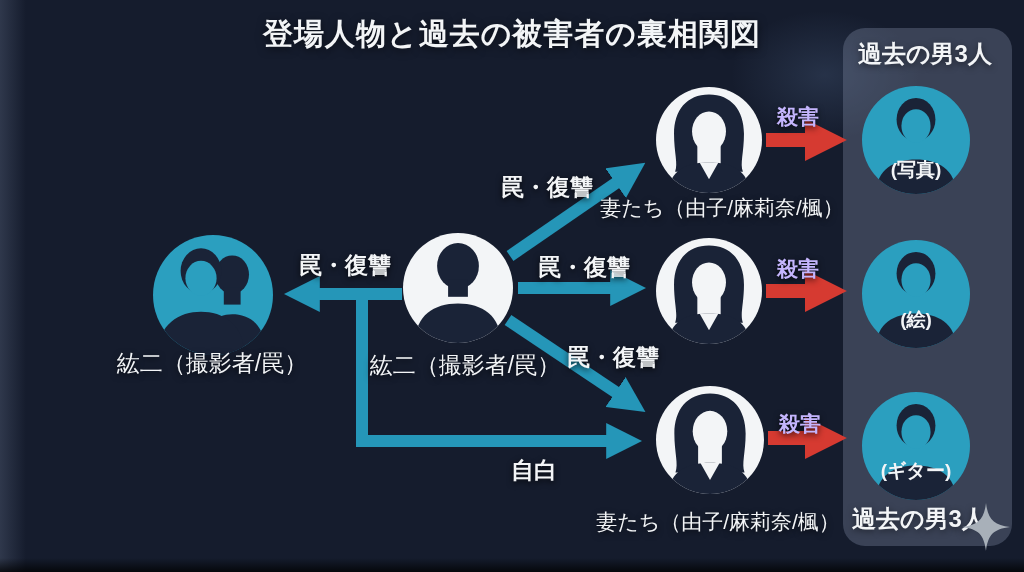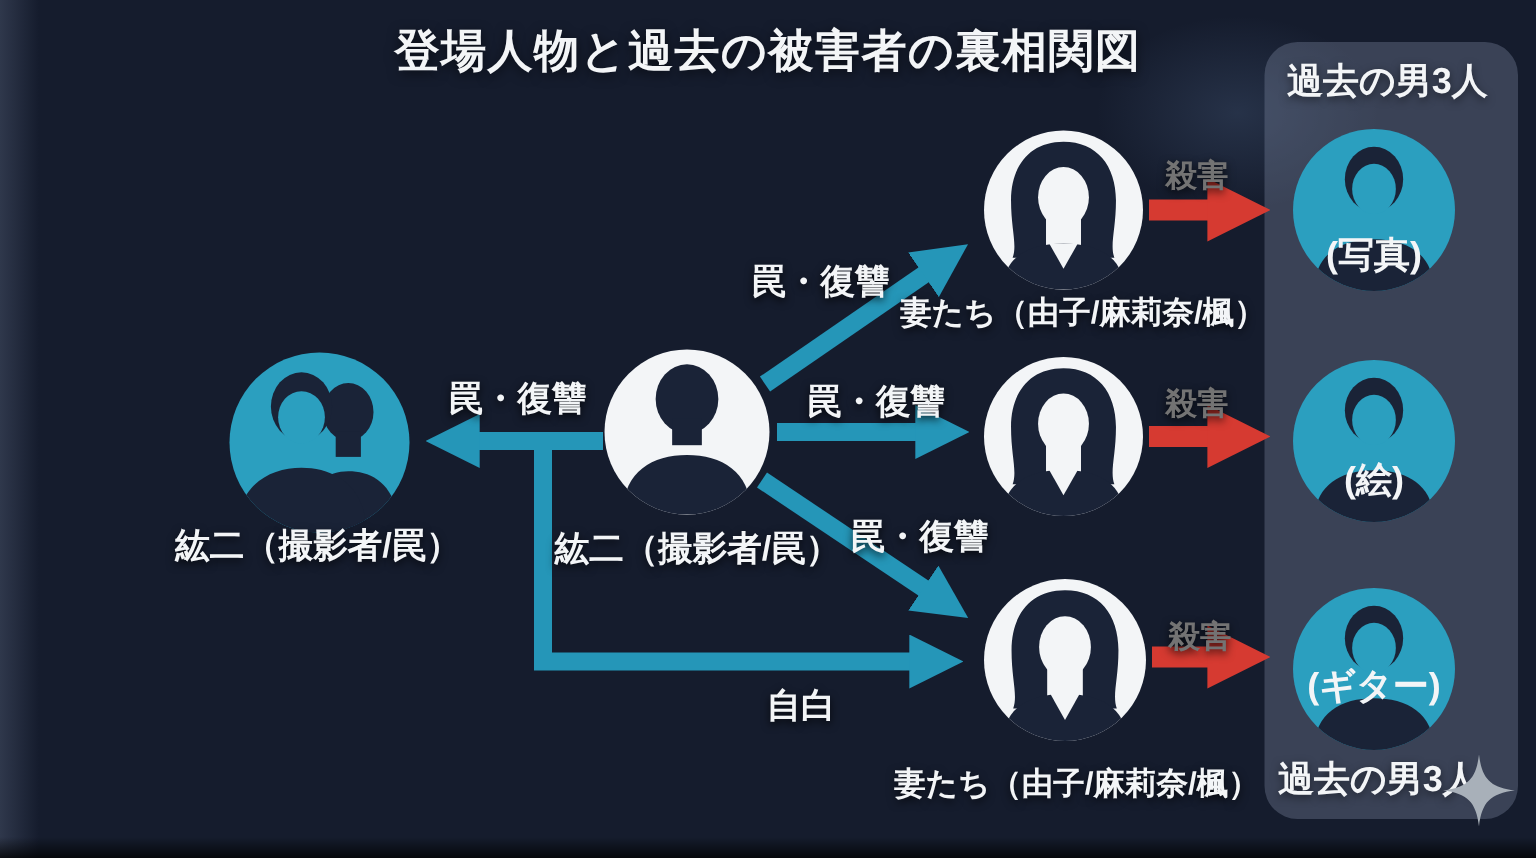--- a/index.html
+++ b/index.html
@@ -24,30 +24,30 @@
   .panel{
     left:843px;top:28px;width:169px;height:518px;border-radius:22px;
     background:rgba(124,137,160,0.36);
   }
   .panel-title{font-size:24px;font-weight:bold;white-space:nowrap;text-shadow:0 2px 6px rgba(0,0,0,0.5);}
   .node{border-radius:50%;overflow:hidden;}
   .node svg{display:block;width:100%;height:100%;}
   .teal-node{background:#2b9fbf;}
   .white-node{background:#f3f5f7;}
   .node-label{
-    transform:translateX(-50%);font-weight:bold;white-space:nowrap;
+    transform:translateX(-50%);font-weight:normal;white-space:nowrap;
     text-shadow:0 2px 6px rgba(0,0,0,0.7);
   }
   .lbl{
     transform:translateX(-50%);font-size:23px;font-weight:bold;white-space:nowrap;
     text-shadow:0 2px 6px rgba(0,0,0,0.8);
   }
-  .lbl-red{color:#737373;font-size:21px;}
+  .lbl-red{color:#c4b5fd;font-size:21px;}
   .tag{
-    transform:translate(-50%,-50%);font-size:24px;font-weight:bold;color:#f3f5f7;white-space:nowrap;
+    transform:translate(-50%,-50%);font-size:19px;font-weight:bold;color:#f3f5f7;white-space:nowrap;
   }
   svg.layer{left:0;top:0;width:1024px;height:572px;pointer-events:none;}
 </style>
 </head>
 <body>
 
 <div id="canvas">
 
   <div class="abs glow"></div>
 
@@ -151,21 +151,21 @@
   </div>
   <div class="abs tag" style="left:916px;top:320px;">(絵)</div>
 
   <div class="abs node teal-node" style="left:862px;top:392px;width:108px;height:108px;">
     <svg viewBox="0 0 100 100">
       <ellipse cx="50" cy="31" rx="18" ry="20" fill="#1a2337"></ellipse>
       <ellipse cx="50" cy="37" rx="13.5" ry="15.5" fill="#2b9fbf"></ellipse>
       <path d="M13,100 C13,77 30,68 50,68 C70,68 87,77 87,100 Z" fill="#1a2337"></path>
     </svg>
   </div>
-  <div class="abs tag" style="left:916px;top:457px;">(ギター)</div>
+  <div class="abs tag" style="left:916px;top:471px;">(ギター)</div>
 
   <div class="abs panel-title" style="left:852px;top:503px;">過去の男3人</div>
 
   <svg class="abs" style="left:962px;top:503px;width:48px;height:48px;" viewBox="0 0 100 100">
     <path d="M50,0 C54,34 66,46 100,50 C66,54 54,66 50,100 C46,66 34,54 0,50 C34,46 46,34 50,0 Z" fill="#a8b0b9"></path>
   </svg>
 
   <div class="abs lbl" style="left:345px;top:250px;">罠・復讐</div>
   <div class="abs lbl" style="left:547px;top:172px;">罠・復讐</div>
   <div class="abs lbl" style="left:584px;top:252px;">罠・復讐</div>

